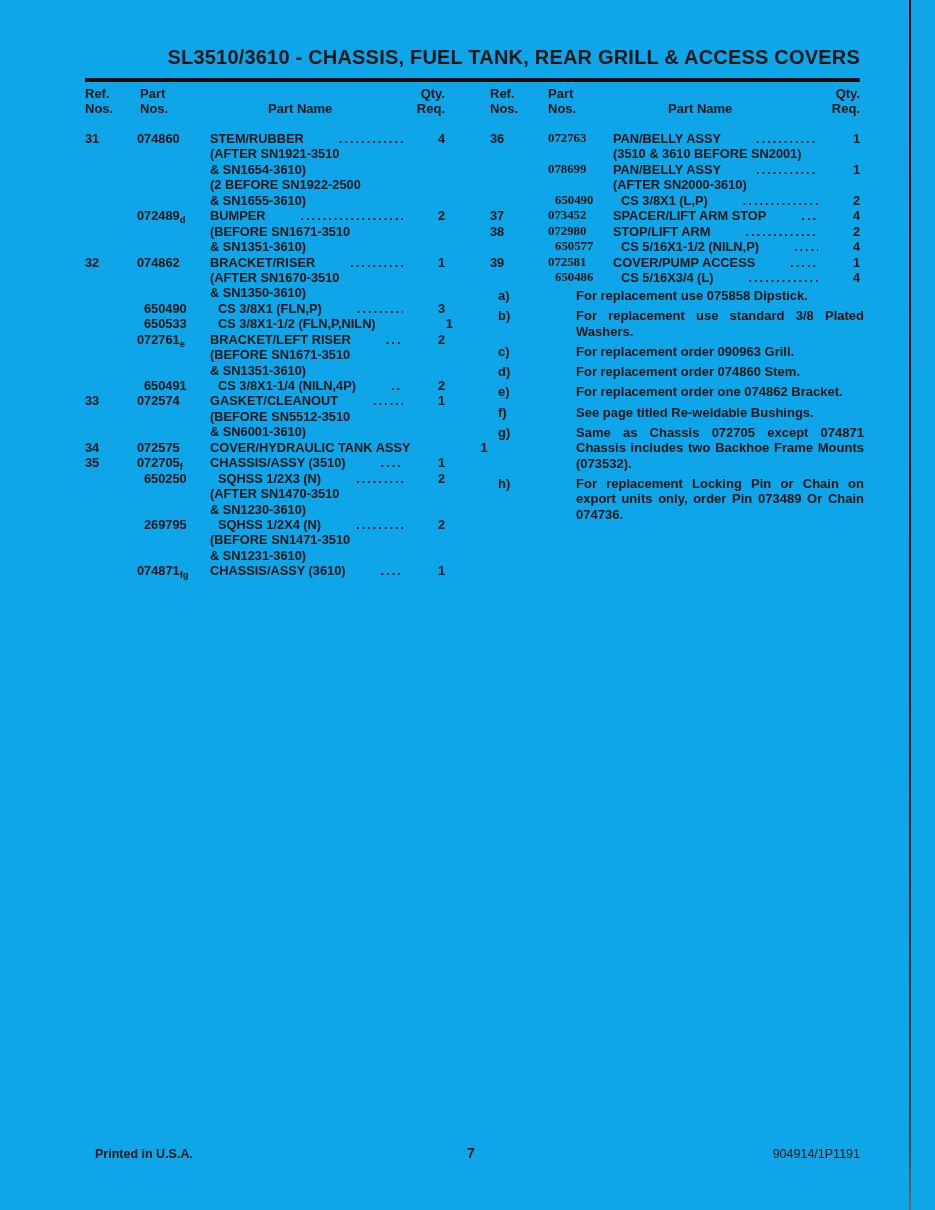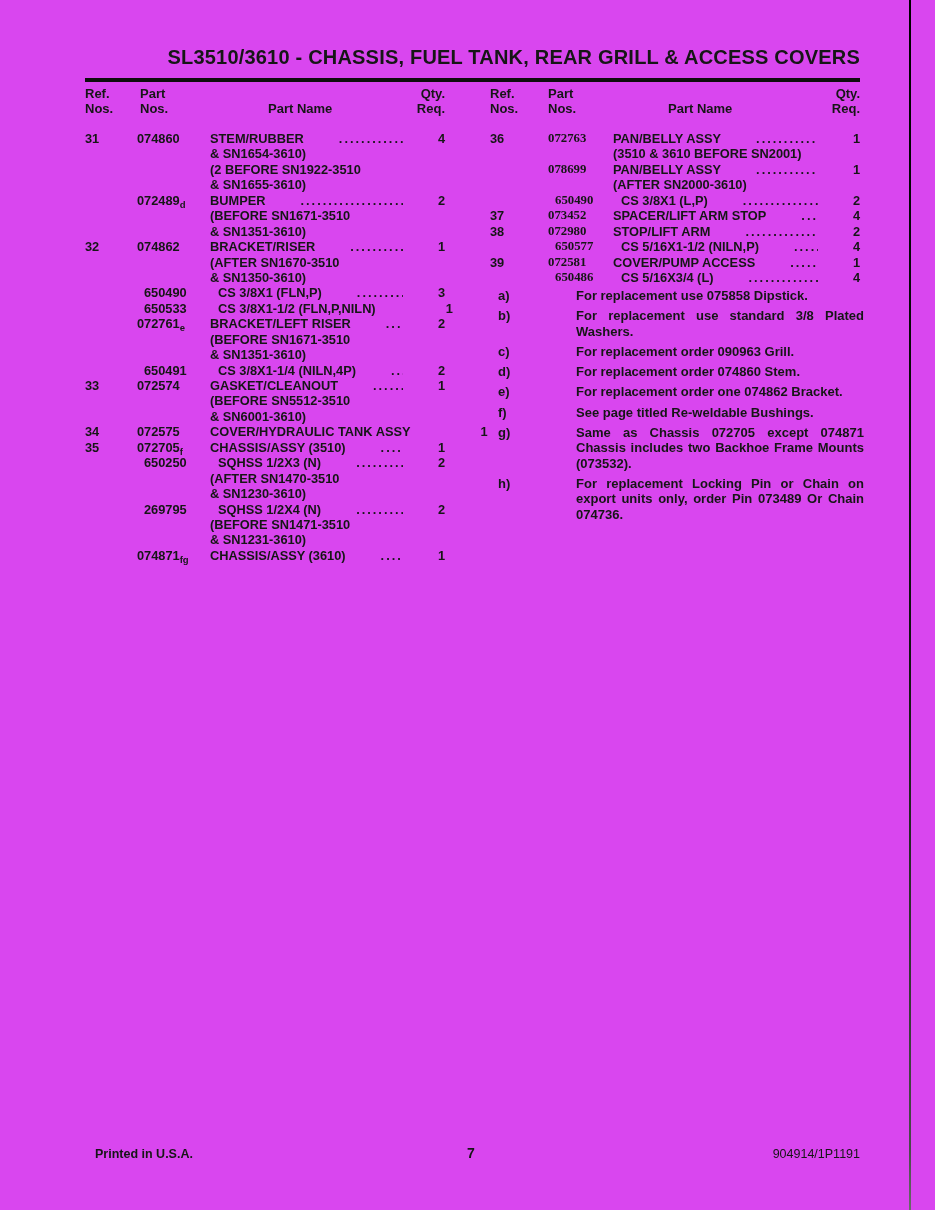--- a/index.html
+++ b/index.html
@@ -1,18 +1,18 @@
 <!DOCTYPE html>
 <html><head>
 <meta charset="utf-8">
 <style>
   html,body{margin:0;padding:0;background:#e9e9e7;}
   .page{
     position:relative;width:935px;height:1210px;margin:0 auto;
-    background:#d946ef;color:#161616;overflow:hidden;
+    background:#0ea5e9;color:#161616;overflow:hidden;
     font-family:"Liberation Sans","DejaVu Sans",sans-serif;
   }
   .title{
     position:absolute;top:46px;left:85px;width:775px;
     text-align:right;font-size:20px;font-weight:700;letter-spacing:.2px;white-space:nowrap;
   }
   .rule{position:absolute;top:78px;left:85px;width:775px;height:4px;background:#0d0d0d;}
   .hdr{position:absolute;top:86px;font-size:13px;font-weight:700;line-height:15px;white-space:nowrap;}
   .hdr span{display:block;}
   .hdr.qty{text-align:right;}
@@ -92,28 +92,35 @@
         <span class="name-wrap">
           <span class="nm">STEM/RUBBER</span>
           <span class="leader"></span>
           <span class="qtyv">4</span>
         </span>
       </div>
       <div class="row">
         <span class="ref"></span>
         <span class="part"></span>
         <span class="name-wrap">
+          <span class="nm">(AFTER SN1921-3510</span>
+        </span>
+      </div>
+      <div class="row">
+        <span class="ref"></span>
+        <span class="part"></span>
+        <span class="name-wrap">
           <span class="nm">&amp; SN1654-3610)</span>
         </span>
       </div>
       <div class="row">
         <span class="ref"></span>
         <span class="part"></span>
         <span class="name-wrap">
-          <span class="nm">(2 BEFORE SN1922-3510</span>
+          <span class="nm">(2 BEFORE SN1922-2500</span>
         </span>
       </div>
       <div class="row">
         <span class="ref"></span>
         <span class="part"></span>
         <span class="name-wrap">
           <span class="nm">&amp; SN1655-3610)</span>
         </span>
       </div>
       <div class="row">

